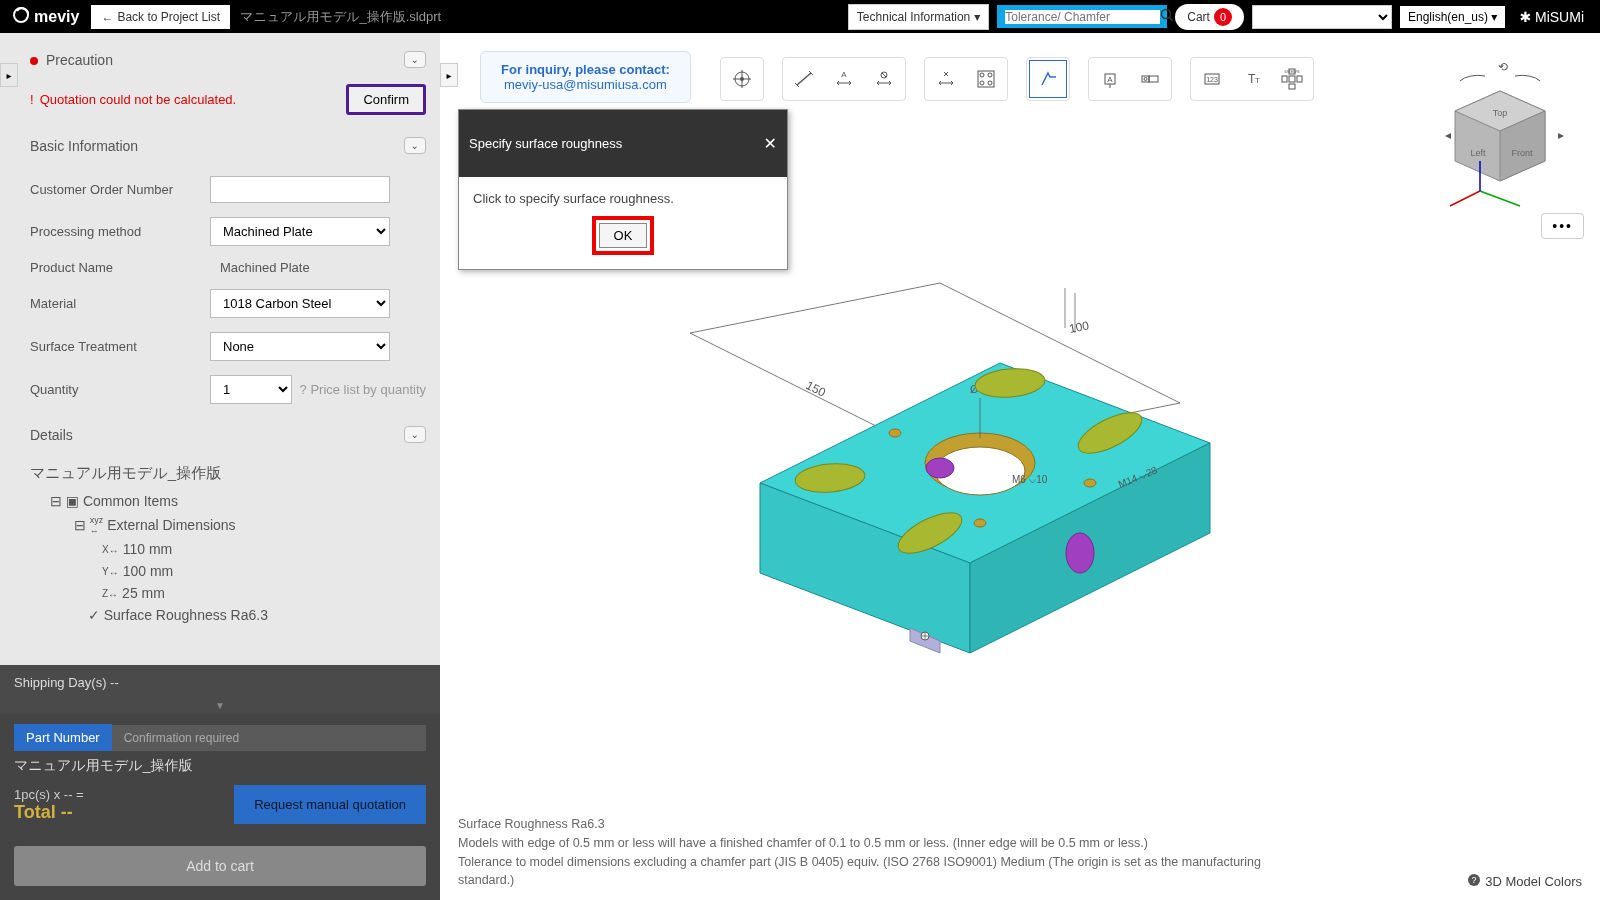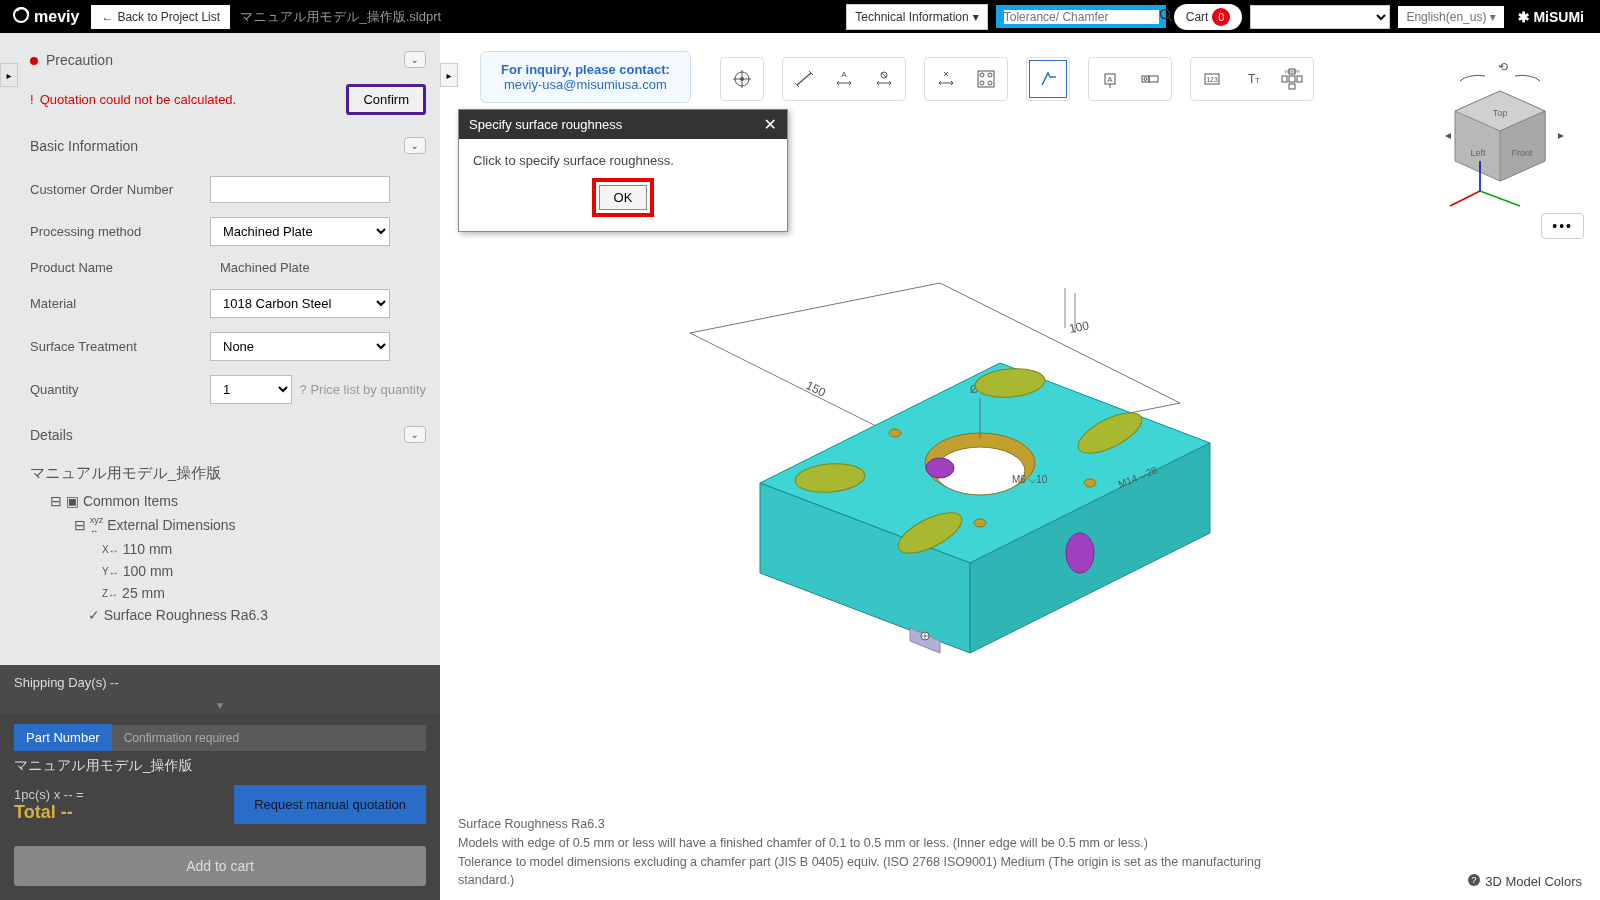--- a/index.html
+++ b/index.html
@@ -11,22 +11,22 @@
 .logo-swoosh { display: inline-block; margin-right: 4px; }
 .back-btn { background: #fff; color: #333; border: none; padding: 5px 10px; font-size: 12px; cursor: pointer; display: flex; align-items: center; gap: 4px; }
 .filename { margin-left: 10px; color: #999; }
 .topbar-right { margin-left: auto; display: flex; align-items: center; gap: 8px; padding-right: 10px; }
 .tech-dropdown { background: #fff; color: #333; padding: 5px 8px; font-size: 12px; border: 1px solid #ccc; display: flex; align-items: center; gap: 4px; text-align: right; }
 .search-box { background: #0ea5e9; display: flex; align-items: center; padding: 3px 8px; width: 170px; }
 .search-box input { border: none; outline: none; font-size: 12px; flex: 1; }
 .cart-btn { background: #fff; color: #333; border-radius: 14px; padding: 4px 12px; font-size: 12px; display: flex; align-items: center; gap: 4px; }
 .cart-count { background: #e60012; color: #fff; border-radius: 50%; width: 18px; height: 18px; display: flex; align-items: center; justify-content: center; font-size: 11px; }
 .empty-dropdown { background: #fff; width: 140px; height: 24px; border: 1px solid #ccc; }
-.lang-dropdown { background: #fff; color: #737373; padding: 4px 8px; font-size: 12px; }
-.misumi-logo { font-weight: bold; font-size: 14px; color: #fff; padding: 0 6px; }
+.lang-dropdown { background: #fff; color: #000000; padding: 4px 8px; font-size: 12px; }
+.misumi-logo { font-weight: normal; font-size: 14px; color: #fff; padding: 0 6px; }
 
 
 .main { display: flex; height: calc(100% - 33px); }
 .sidebar { width: 440px; background: #e8e8e8; position: relative; display: flex; flex-direction: column; }
 .sidebar-toggle { position: absolute; left: 0; top: 30px; width: 18px; height: 24px; background: #e8e8e8; border: 1px solid #ccc; display: flex; align-items: center; justify-content: center; font-size: 10px; }
 .sidebar-content { padding: 10px 14px 10px 30px; flex: 1; overflow-y: auto; }
 
 .section-header { display: flex; align-items: center; justify-content: space-between; padding: 8px 0; color: #555; font-size: 14px; }
 .section-header .dot { width: 8px; height: 8px; background: #d00; border-radius: 50%; margin-right: 8px; display: inline-block; }
 .section-header .chevron { border: 1px solid #bbb; border-radius: 4px; padding: 2px 6px; font-size: 10px; background: #f5f5f5; }
@@ -64,21 +64,21 @@
 .viewer-toggle { position: absolute; left: 0; top: 30px; width: 18px; height: 24px; background: #f5f5f5; border: 1px solid #ccc; display: flex; align-items: center; justify-content: center; font-size: 10px; }
 .inquiry-box { position: absolute; left: 40px; top: 18px; border: 1px solid #cfe0f0; background: #f4f9ff; border-radius: 6px; padding: 10px 20px; font-size: 13px; text-align: center; }
 .inquiry-email { color: #2a6dc9; }
 .toolbar { position: absolute; top: 24px; left: 280px; display: flex; gap: 18px; }
 .tool-group { display: flex; gap: 2px; border: 1px solid #ddd; border-radius: 4px; padding: 2px; background: #fff; }
 .tool-btn { width: 38px; height: 38px; display: flex; align-items: center; justify-content: center; font-size: 16px; color: #555; cursor: pointer; }
 .tool-btn.active { box-shadow: inset 0 0 0 1px #2a6dc9; }
 
 
 .dialog { position: absolute; left: 18px; top: 76px; width: 330px; background: #fff; border: 1px solid #888; box-shadow: 2px 2px 6px rgba(0,0,0,.3); }
-.dialog-header { background: #333; color: #fff; padding: 5px 10px; font-size: 13px; display: flex; justify-content: space-between; align-items: center; }
+.dialog-header { background: #333; color: #fff; padding: 24px 10px; font-size: 13px; display: flex; justify-content: space-between; align-items: center; }
 .dialog-close { cursor: pointer; font-size: 16px; }
 .dialog-body { padding: 14px; font-size: 13px; color: #444; text-align: left; }
 .dialog-ok-wrap { text-align: center; margin-top: 10px; }
 .dialog-ok-highlight { display: inline-block; border: 4px solid #e00; padding: 3px; }
 .dialog-ok { padding: 4px 14px; border: 1px solid #888; background: #f5f5f5; font-size: 13px; }
 
 
 .cube-nav { position: absolute; right: 20px; top: 28px; width: 140px; height: 140px; }
 .ellipsis { position: absolute; right: 16px; top: 180px; border: 1px solid #ccc; border-radius: 4px; padding: 4px 10px; background: #fff; font-size: 14px; letter-spacing: 2px; }
 

